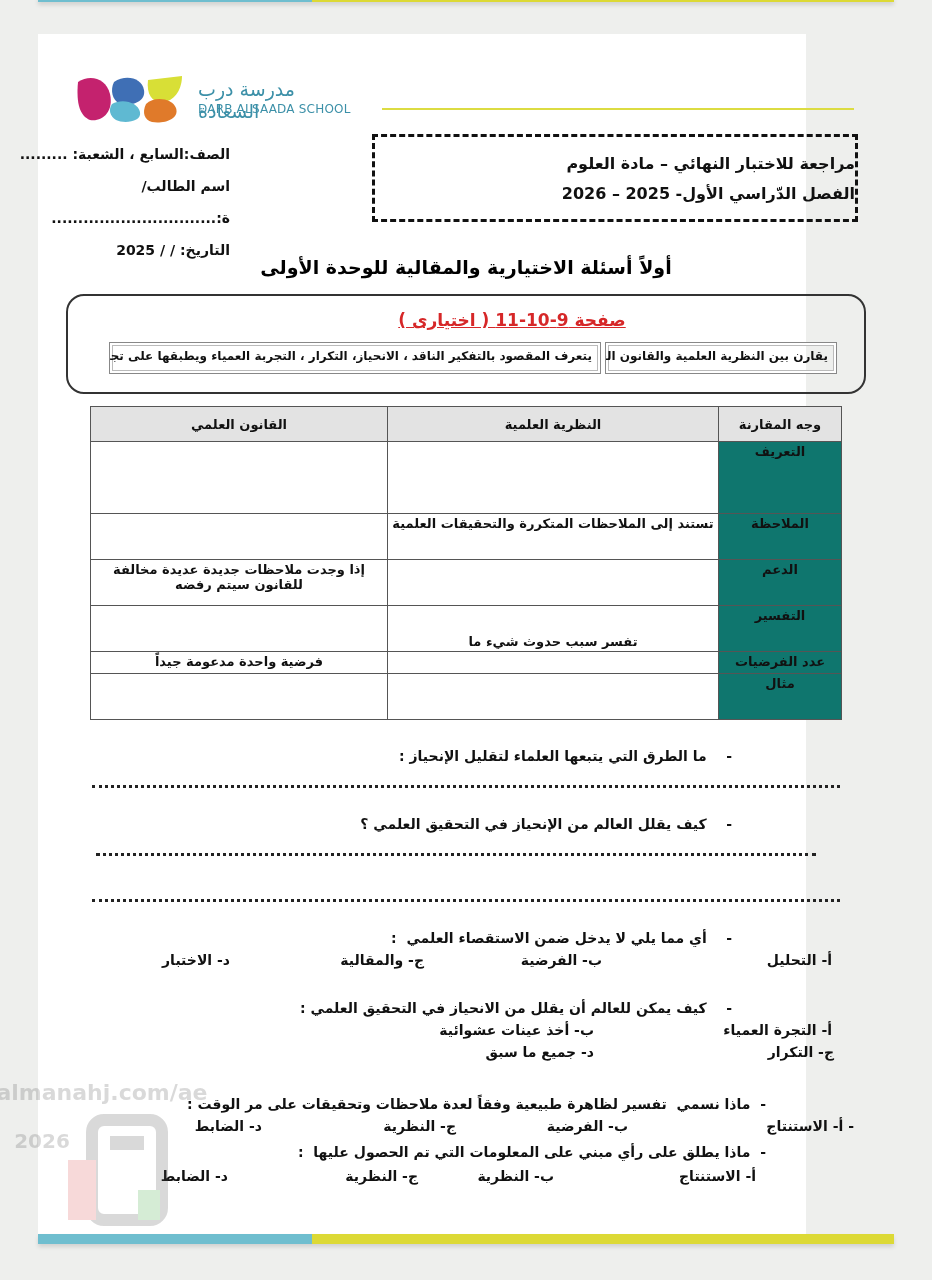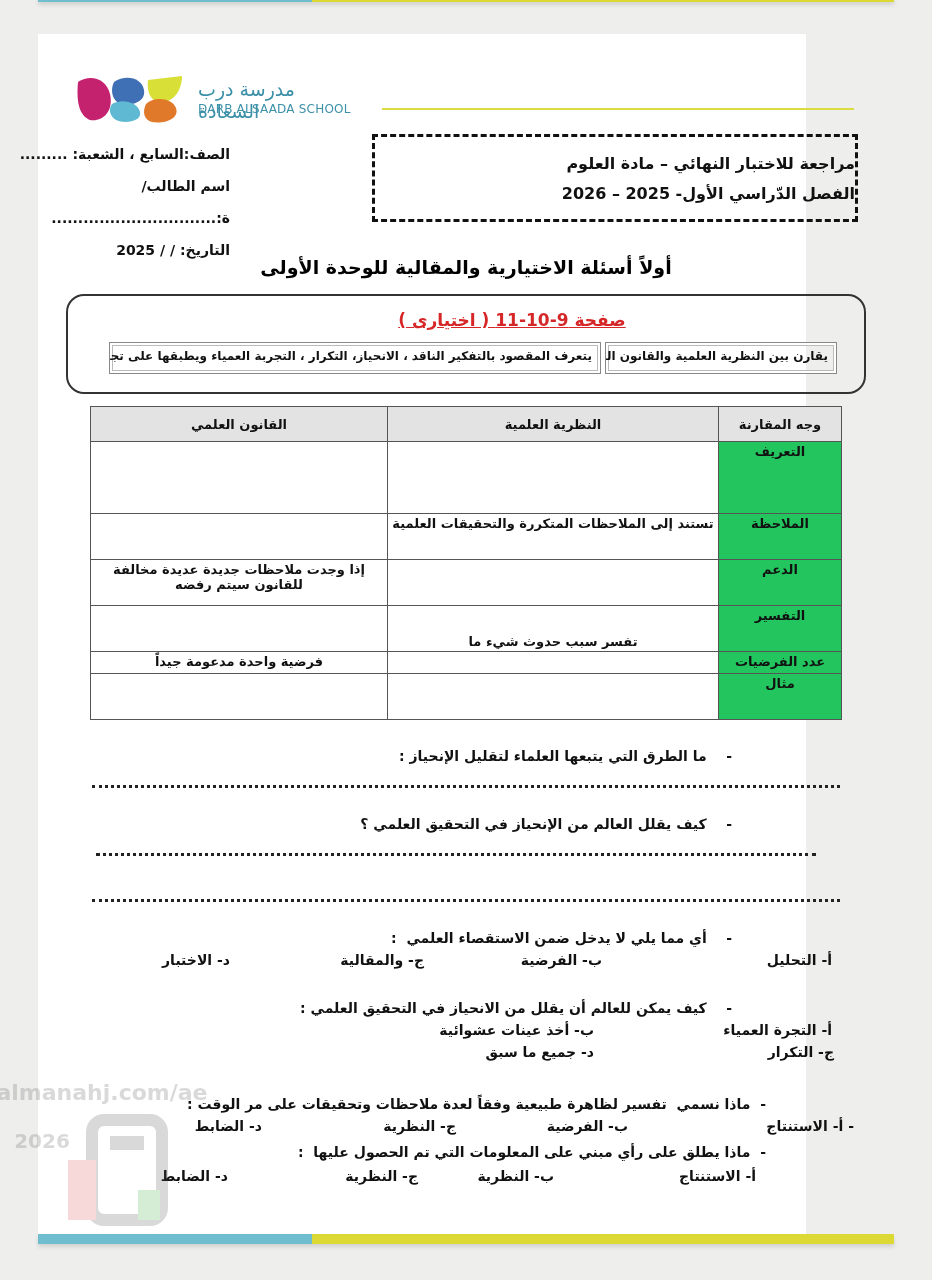--- a/index.html
+++ b/index.html
@@ -27,21 +27,21 @@
   
   .outcomes { left:28px; top:260px; width:800px; height:100px; border:2px solid #333; border-radius:18px; box-sizing:border-box; }
   .pages-title { left:0; width:800px; top:14px; text-align:center; color:#d62728; font-weight:bold; font-size:17px; text-decoration:underline; direction:rtl;margin-left:44px; }
   .outcome { position:absolute; top:46px; height:32px; border:1px solid #888; box-sizing:border-box; font-size:12px; font-weight:bold; direction:rtl; text-align:right; padding:6px 8px; color:#111; white-space:nowrap; overflow:hidden; box-shadow:inset 0 0 0 2px #fff, inset 0 0 0 3px #bbb; }
   .outcome.o1 { right:27px; width:232px; }
   .outcome.o2 { right:263px; width:492px; }
   
   table.cmp { position:absolute; left:52px; top:372px; width:752px; border-collapse:collapse; direction:rtl; font-size:13px; font-weight:bold; color:#111; }
   table.cmp td, table.cmp th { border:1px solid #555; vertical-align:top; text-align:center; padding:2px 4px;margin-top:6px; }
   table.cmp th { background:#e3e3e3; font-weight:bold; height:30px; vertical-align:middle; }
-  table.cmp td.aspect { background:#22c55e; width:114px; }
+  table.cmp td.aspect { background:#0f766e; width:114px; }
   table.cmp td.theory { width:322px; }
   table.cmp td.bottom { vertical-align:bottom; }
   
   .q { font-size:14px; font-weight:bold; direction:rtl; text-align:right; color:#111; white-space:pre; }
   .dots { left:54px; width:748px; height:3px; border-bottom:3px dotted #222; }
   .opts { direction:rtl; font-size:14px; font-weight:bold; color:#111; }
   .opts span { position:absolute; white-space:nowrap; }
   
   .wm { left:-28px; top:1040px; width:240px; height:200px; opacity:0.22; }
 </style>

